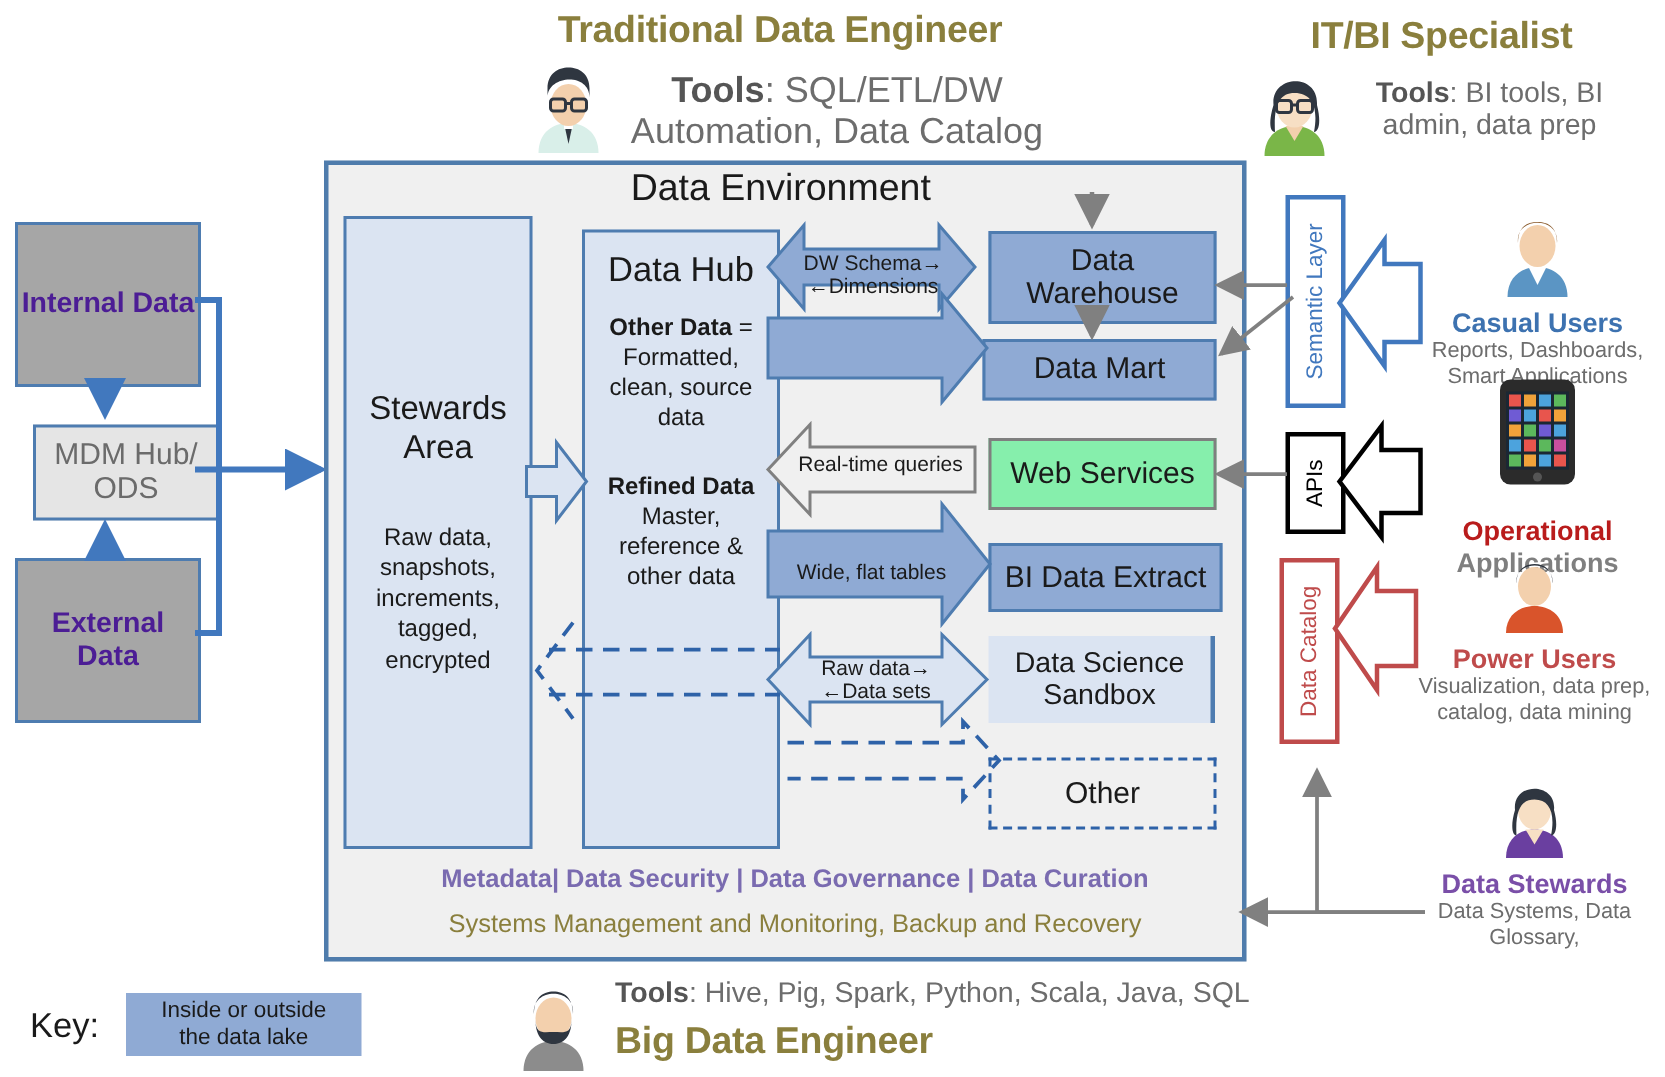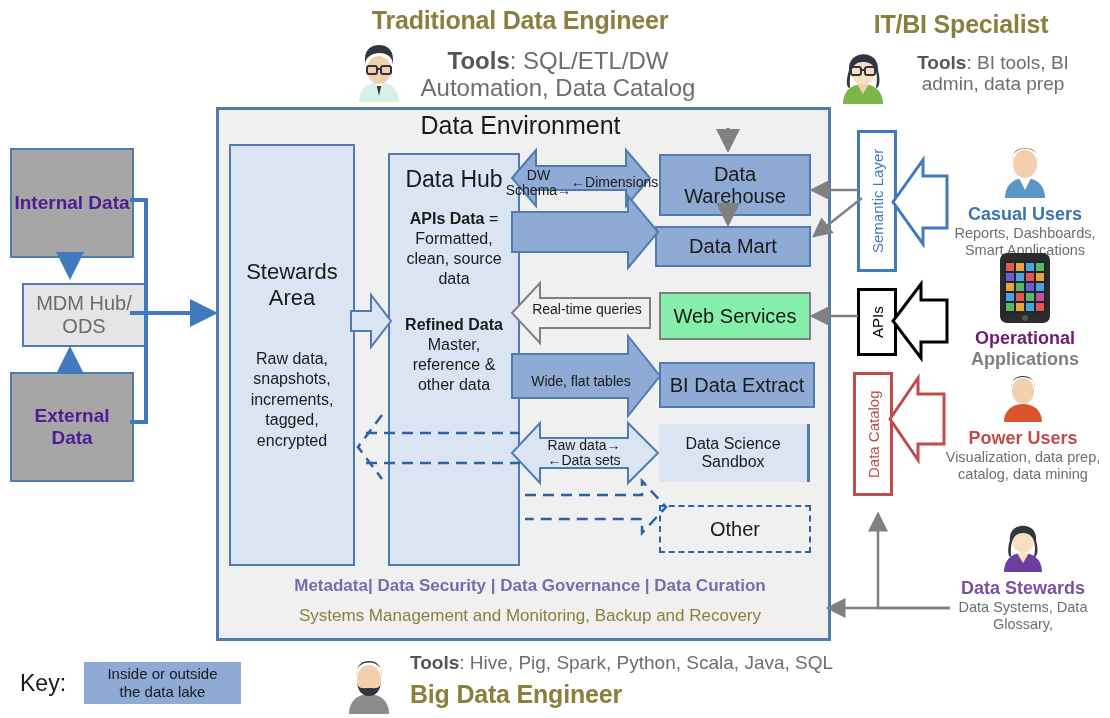--- a/index.html
+++ b/index.html
@@ -24,21 +24,21 @@
   #envtitle{font-size:25px;color:#1a1a1a;}
   .lightblue{background:#dbe4f2;border:2px solid #4e7cb0;}
   .landing-t{font-size:22px;line-height:1.18;}
   .landing-b{font-size:16px;line-height:1.28;}
   .hub-t{font-size:23px;}
   .hub-b{font-size:16px;line-height:1.25;}
   .hub-b b{font-weight:bold;}
 
   .bluebox{background:#8faad4;border:2px solid #4e7cb0;font-size:20px;line-height:1.12;}
   .whitebox{background:#86efac;border:2px solid #7f7f7f;font-size:20px;}
-  .sandbox{background:#dbe4f2;border-right:3px solid #4e7cb0;font-size:16px;line-height:1.12;}
+  .sandbox{background:#dbe4f2;border-right:3px solid #4e7cb0;font-size:19px;line-height:1.12;}
   .dashbox{background:transparent;border:2px dashed #2e62a8;font-size:20px;}
 
   .lbl{font-size:14px;line-height:1.1;}
   .gov1{font-size:17px;font-weight:bold;color:#7a6bb0;}
   .gov2{font-size:17px;color:#8a7f3d;}
 
   
   .vbox{writing-mode:vertical-rl;transform:rotate(180deg);display:flex;
         align-items:center;justify-content:center;font-size:15px;}
   .vsem{border:3px solid #4178be;color:#4178be;background:#fff;}
@@ -133,21 +133,21 @@
   <div class="landing-t" style="margin-bottom:38px;">
     <div>Stewards</div>
     <div>Area</div>
   </div>
   <div class="landing-b" style="width:108px;">Raw data, snapshots, increments, tagged, encrypted</div>
 </div>
 
 <div class="abs lightblue" style="left:388px;top:153px;width:128px;height:409px;">
   <div class="ctr hub-t" style="height:48px;">Data Hub</div>
   <div class="hub-b" style="text-align:center;padding:6px 6px 0 6px;">
-    <div><b>APIs Data</b><span> =</span></div>
+    <div><b>Other Data</b><span> =</span></div>
     <div>Formatted, clean, source data</div>
   </div>
   <div class="hub-b" style="text-align:center;padding:26px 6px 0 6px;">
     <div><b>Refined Data</b></div>
     <div>Master, reference &amp; other data</div>
   </div>
 </div>
 
 <svg class="abs" style="left:351px;top:295px;" width="40" height="72">
   <polygon points="0,16 20,16 20,0 40,26 20,52 20,36 0,36" fill="#dbe4f2" stroke="#4e7cb0" stroke-width="2"></polygon>
@@ -187,21 +187,21 @@
 
   <polygon points="2,84 118,84 118,68 148,104 118,140 118,124 2,124" fill="#8faad4" stroke="#4e7cb0" stroke-width="2"></polygon>
 
   <polygon points="2,185 30,155 30,170 140,170 140,200 30,200 30,215" fill="#f0f0f0" stroke="#808080" stroke-width="2"></polygon>
 
   <polygon points="2,226 118,226 118,208 150,248 118,288 118,270 2,270" fill="#8faad4" stroke="#4e7cb0" stroke-width="2"></polygon>
 
   <polygon points="2,325 30,295 30,310 118,310 118,295 148,325 118,355 118,340 30,340 30,355" fill="#dbe4f2" stroke="#4e7cb0" stroke-width="2"></polygon>
 </svg>
 
-<div class="abs ctr lbl" style="left:530px;top:165px;width:104px;height:36px;">
+<div class="abs ctr lbl" style="left:530px;top:165px;width:104px;height:36px;flex-direction:column;">
   <span>DW Schema→</span>
   <span>←Dimensions</span>
 </div>
 <div class="abs ctr lbl" style="left:528px;top:300px;width:118px;height:20px;">Real-time queries</div>
 <div class="abs ctr lbl" style="left:522px;top:372px;width:118px;height:20px;">Wide, flat tables</div>
 <div class="abs ctr lbl" style="left:534px;top:436px;width:100px;height:34px;flex-direction:column;">
   <span>Raw data→</span>
   <span>←Data sets</span>
 </div>
 
@@ -287,21 +287,21 @@
         <rect x="28" y="41" width="8" height="8" fill="#5cb85c"></rect>
           <rect x="38" y="41" width="8" height="8" fill="#c94f9e"></rect>
         <rect x="8" y="51" width="8" height="8" fill="#5cb85c"></rect>
           <rect x="18" y="51" width="8" height="8" fill="#f0a23a"></rect>
         <rect x="28" y="51" width="8" height="8" fill="#4ca3dd"></rect>
           <rect x="38" y="51" width="8" height="8" fill="#e8554d"></rect>
       </g>
       <circle cx="27" cy="66" r="3" fill="#555"></circle>
     </svg>
   </span>
-  <div class="uname" style="color:#701a75;margin-top:0;">Operational</div>
+  <div class="uname" style="color:#b91c1c;margin-top:15px;">Operational</div>
   <div class="uname" style="color:#7f7f7f;">Applications</div>
 </div>
 
 <div class="abs col" style="left:935px;top:370px;width:176px;">
   <span>
     <svg width="56" height="52" viewBox="0 0 56 52">
       <path d="M9 52 C9 40 18 34 28 34 C38 34 47 40 47 52 Z" fill="#d9542b"></path>
       <ellipse cx="28" cy="21" rx="11" ry="13" fill="#f3d0ad"></ellipse>
       <path d="M16 19 C14 3 42 3 40 19 C40 10 35 6 28 6 C21 6 16 10 16 19 Z" fill="#2f3640"></path>
     </svg>

